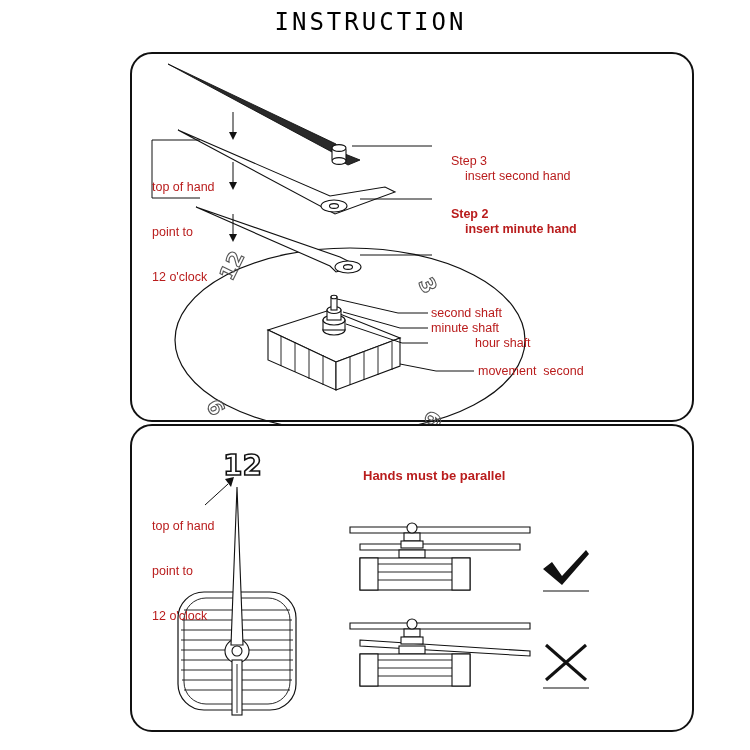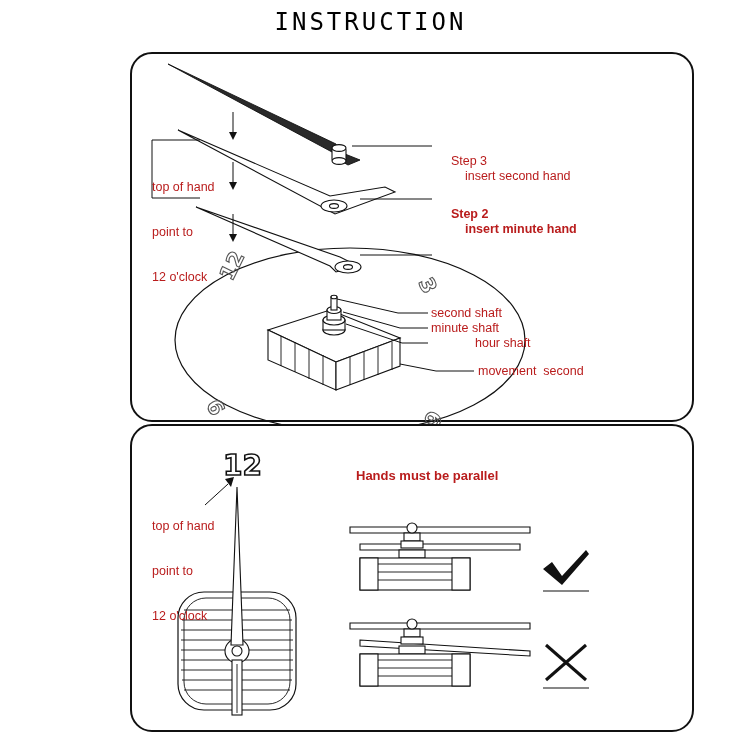--- a/index.html
+++ b/index.html
@@ -51,20 +51,21 @@
   }
   .lbl {
     position: absolute;
     font-size: 12.5px;
     line-height: 15px;
     color: #b91c1c;
     white-space: pre;
   }
   .lbl.bold {
     font-weight: bold;
+    margin-left: 7px;
   }
   svg {
     position: absolute;
     left: 0;
     top: 0;
     overflow: visible;
   }
   .stroke {
     fill: none;
     stroke: #111;

